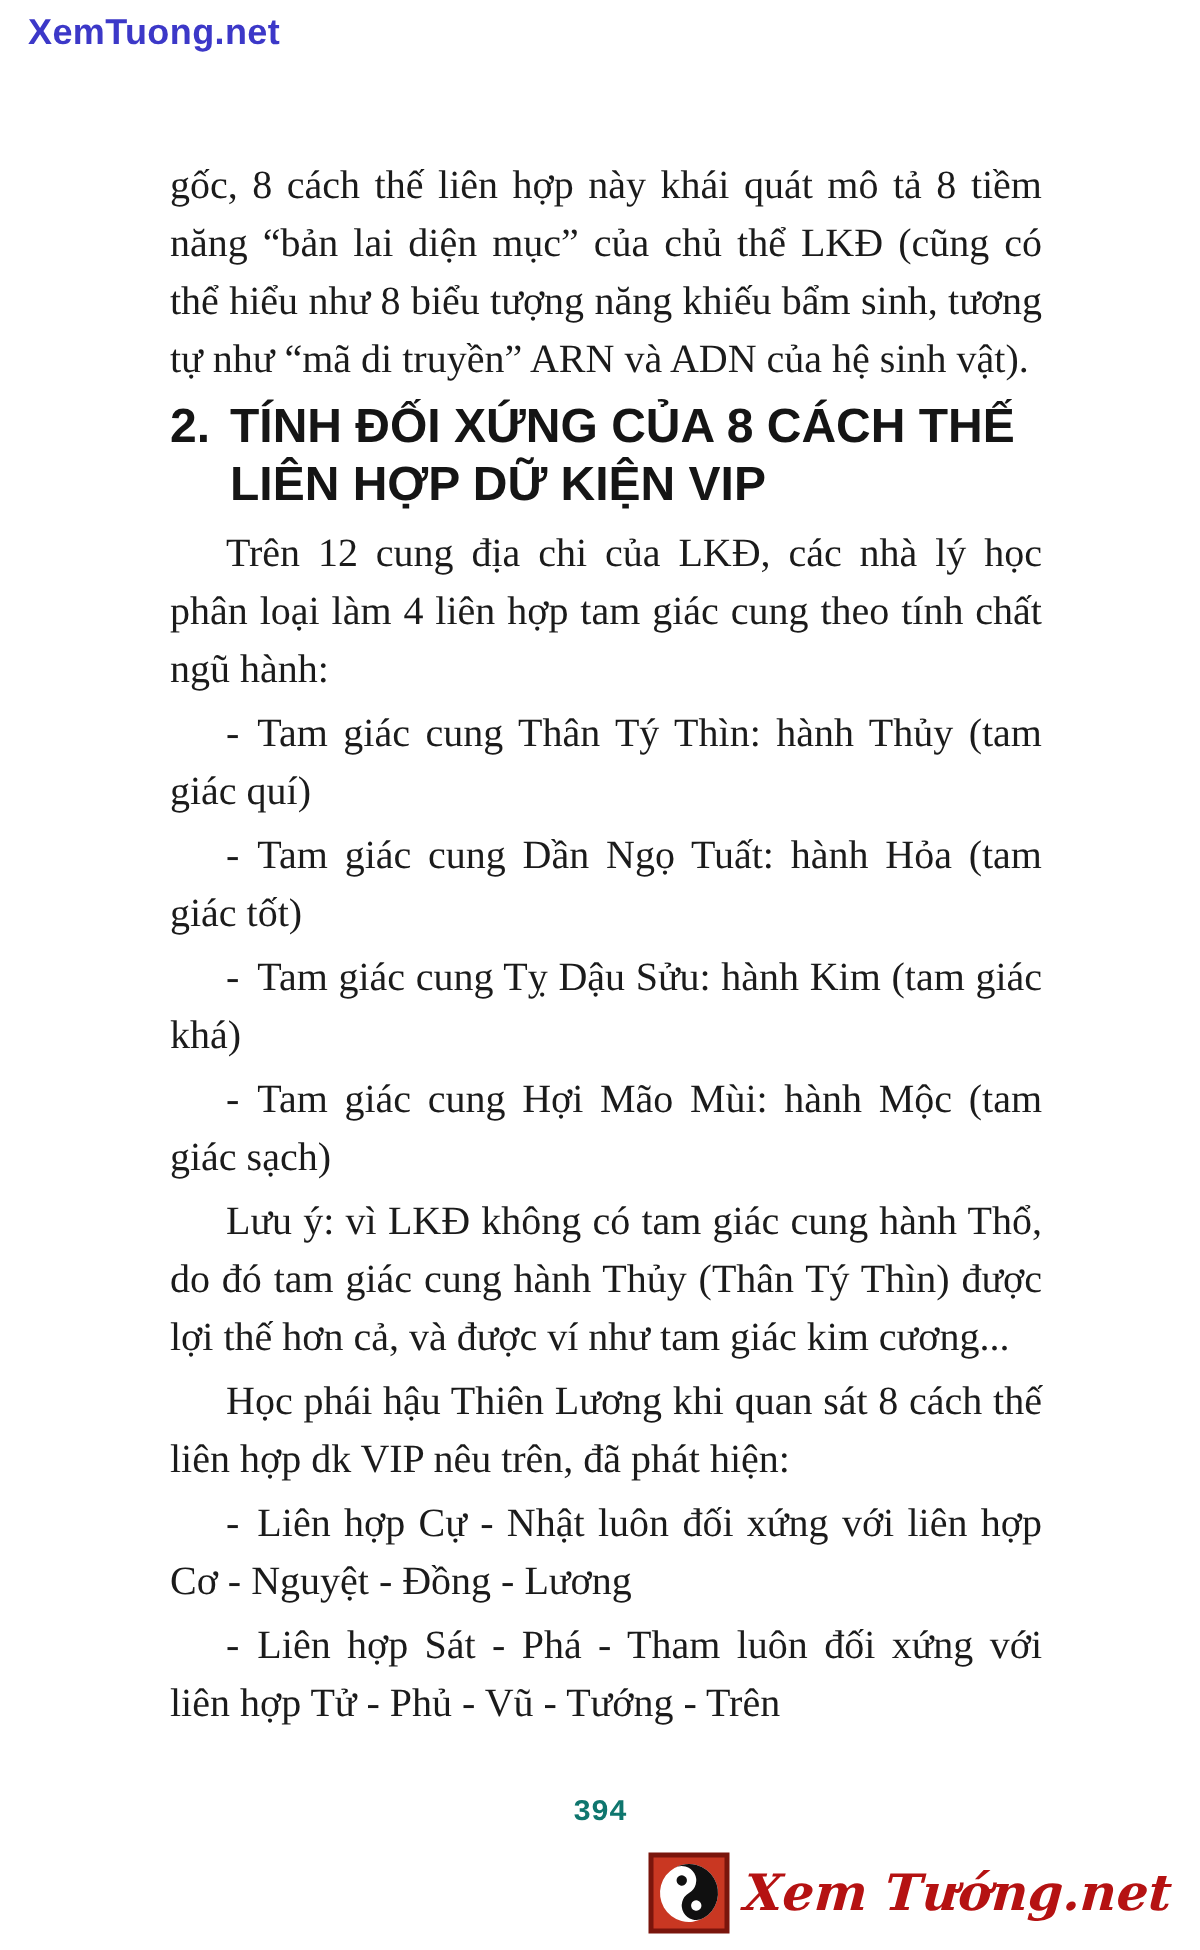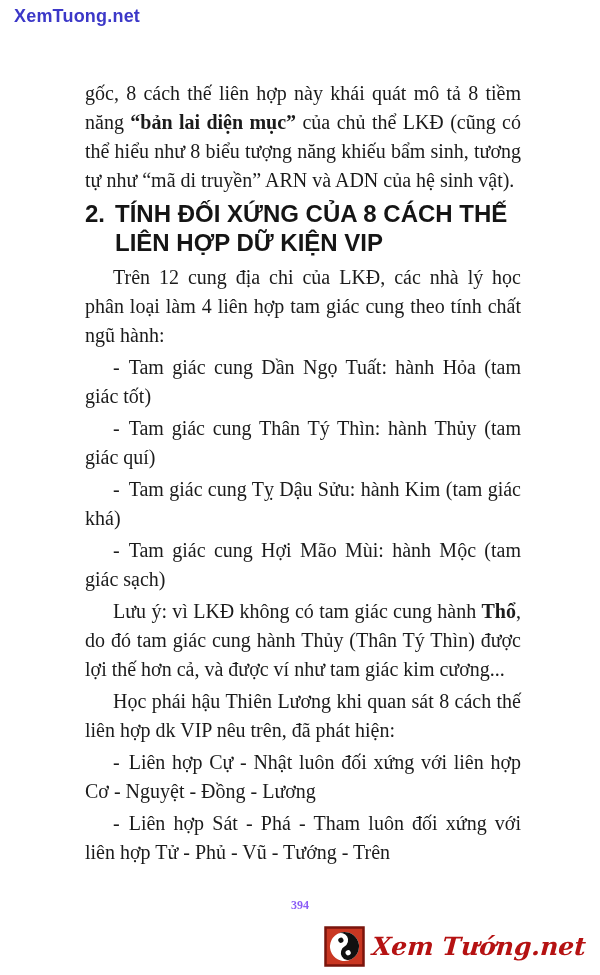--- a/index.html
+++ b/index.html
@@ -27,44 +27,44 @@
     left: 85px;
     top: 79px;
     width: 436px;
     color: #1b1b1b;
     font-size: 20px;
     line-height: 29px;
     text-align: justify;
   }
   .content p { margin: 0 0 3px 0; text-indent: 28px; }
   .content p.no-indent { text-indent: 0; }
-  .content b { font-weight: bold; }
+  .content b { font-weight: normal; }
   .heading {
     font-family: "Liberation Sans", sans-serif;
     font-weight: bold;
     font-size: 24px;
     line-height: 29px;
     color: #151515;
     margin: 4px 0 6px 0;
     padding-left: 30px;
     text-indent: -30px;
     text-align: left;
   }
   .heading .h-num { display: inline-block; width: 30px; text-indent: 0; }
   .list-item .marker { margin-right: 9px; }
   .page-number {
     position: absolute;
     top: 898px;
     left: 0;
     width: 100%;
     text-align: center;
-    font-family: Liberation Serif, serif;
+    font-family: Liberation Mono, monospace;
     font-weight: bold;
-    font-size: 12px;
-    color: #8b5cf6;
+    font-size: 15px;
+    color: #0f766e;
   }
   .logo {
     position: absolute;
     right: 14px;
     bottom: 8px;
     display: flex;
     align-items: center;
     gap: 7px;
     cursor: pointer;
   }
@@ -86,23 +86,23 @@
   <div class="watermark-top">XemTuong.net</div>
 
   <div class="content">
 
     <p class="no-indent"><span>gốc, 8 cách thế liên hợp này khái quát mô tả 8 tiềm năng </span><b>“bản lai diện mục”</b><span> của chủ thể LKĐ (cũng có thể hiểu như 8 biểu tượng năng khiếu bẩm sinh, tương tự như “mã di truyền” ARN và ADN của hệ sinh vật).</span></p>
 
     <div class="heading"><span class="h-num">2.</span><span>TÍNH ĐỐI XỨNG CỦA 8 CÁCH THẾ LIÊN HỢP DỮ KIỆN VIP</span></div>
 
     <p><span>Trên 12 cung địa chi của LKĐ, các nhà lý học phân loại làm 4 liên hợp tam giác cung theo tính chất ngũ hành:</span></p>
 
+    <p class="list-item"><span class="marker">-</span><span>Tam giác cung Thân Tý Thìn: hành Thủy (tam giác quí)</span></p>
+
     <p class="list-item"><span class="marker">-</span><span>Tam giác cung Dần Ngọ Tuất: hành Hỏa (tam giác tốt)</span></p>
-
-    <p class="list-item"><span class="marker">-</span><span>Tam giác cung Thân Tý Thìn: hành Thủy (tam giác quí)</span></p>
 
     <p class="list-item"><span class="marker">-</span><span>Tam giác cung Tỵ Dậu Sửu: hành Kim (tam giác khá)</span></p>
 
     <p class="list-item"><span class="marker">-</span><span>Tam giác cung Hợi Mão Mùi: hành Mộc (tam giác sạch)</span></p>
 
     <p><span>Lưu ý: vì LKĐ không có tam giác cung hành </span><b>Thổ</b><span>, do đó tam giác cung hành Thủy (Thân Tý Thìn) được lợi thế hơn cả, và được ví như tam giác kim cương...</span></p>
 
     <p><span>Học phái hậu Thiên Lương khi quan sát 8 cách thế liên hợp dk VIP nêu trên, đã phát hiện:</span></p>
 
     <p class="list-item"><span class="marker">-</span><span>Liên hợp Cự - Nhật luôn đối xứng với liên hợp Cơ - Nguyệt - Đồng - Lương</span></p>

